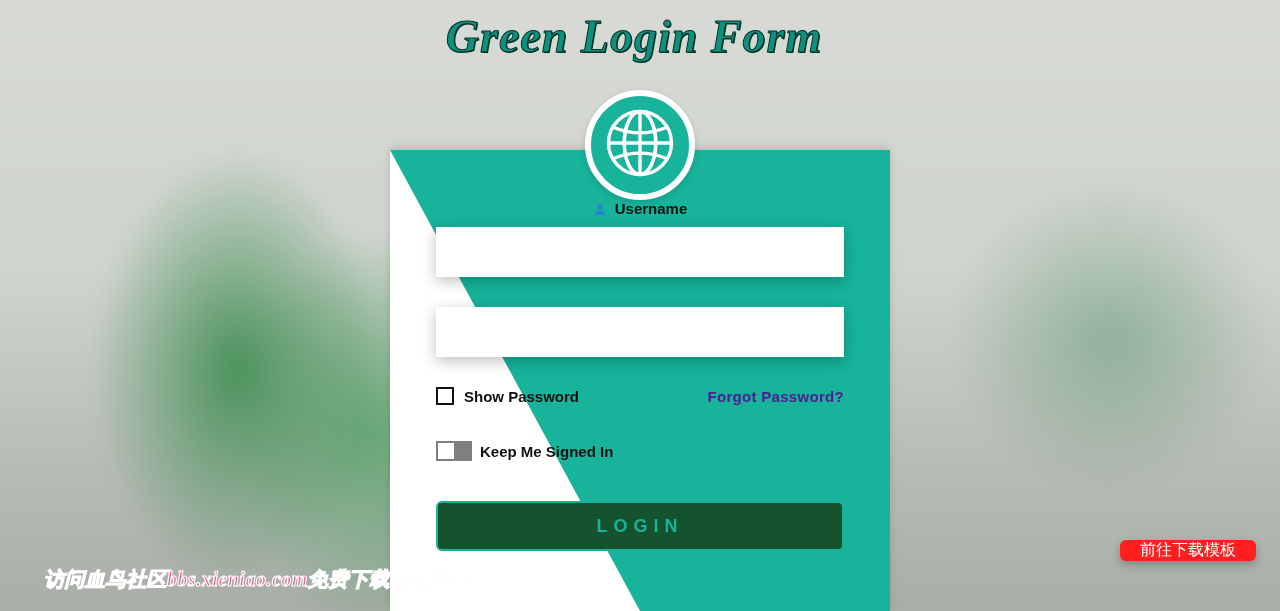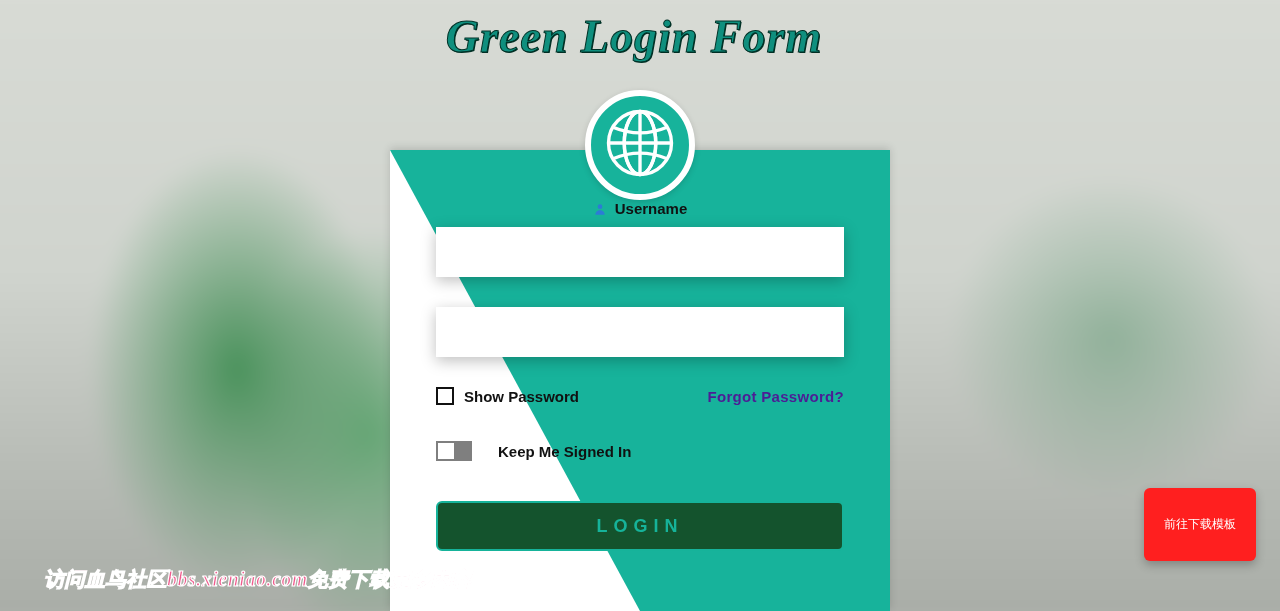--- a/index.html
+++ b/index.html
@@ -64,21 +64,21 @@
   }
   .row {
     display: flex; align-items: center; justify-content: space-between;
     font-size: 15px; font-weight: 700; color: #111; margin-bottom: 36px;
   }
   .row label { display: flex; align-items: flex-end; gap: 10px; cursor: pointer; }
   .chk {
     width: 18px; height: 18px; border: 2px solid #111; background: transparent; display: inline-block;
   }
   .forgot { color: #4c1d95; text-decoration: none; letter-spacing: .3px; }
-  .toggle-row { display: flex; align-items: center; gap: 26px; font-size: 15px; font-weight: 700; color: #111; margin-bottom: 40px; }
+  .toggle-row { display: flex; align-items: center; gap: 8px; font-size: 15px; font-weight: 700; color: #111; margin-bottom: 40px; }
   .toggle {
     width: 36px; height: 20px; background: #7f7f7f; position: relative; border-radius: 0;
   }
   .toggle .knob {
     position: absolute; left: 2px; top: 2px; width: 16px; height: 16px; background: #fff;
   }
   .login-btn {
     width: 100%; height: 50px; background: #14532d; color: #16b39a;
     border: 2px solid #16b39a; border-radius: 6px;
     font-size: 18px; font-weight: 700; letter-spacing: 6px; cursor: pointer;
@@ -90,21 +90,21 @@
     color: #f05a8d;
     -webkit-text-stroke: 1.2px #fff;
     letter-spacing: .5px;
     white-space: nowrap;
     font-family: Liberation Serif, serif;
   }
 
   .red-btn {
     position: absolute; right: 24px; bottom: 50px;
     background: #ff1f1f; color: #fff; border: none; border-radius: 6px;
-    padding: 28px 20px; font-size: 12px; font-weight: 500; cursor: pointer;
+    padding: 0 20px; font-size: 16px; font-weight: 500; cursor: pointer;
     box-shadow: 0 4px 10px rgba(0,0,0,0.25);
   }
 </style>
 </head>
 <body>
 
 <div class="bg"></div>
 
 <h1 class="page-title">Green Login Form</h1>
 

